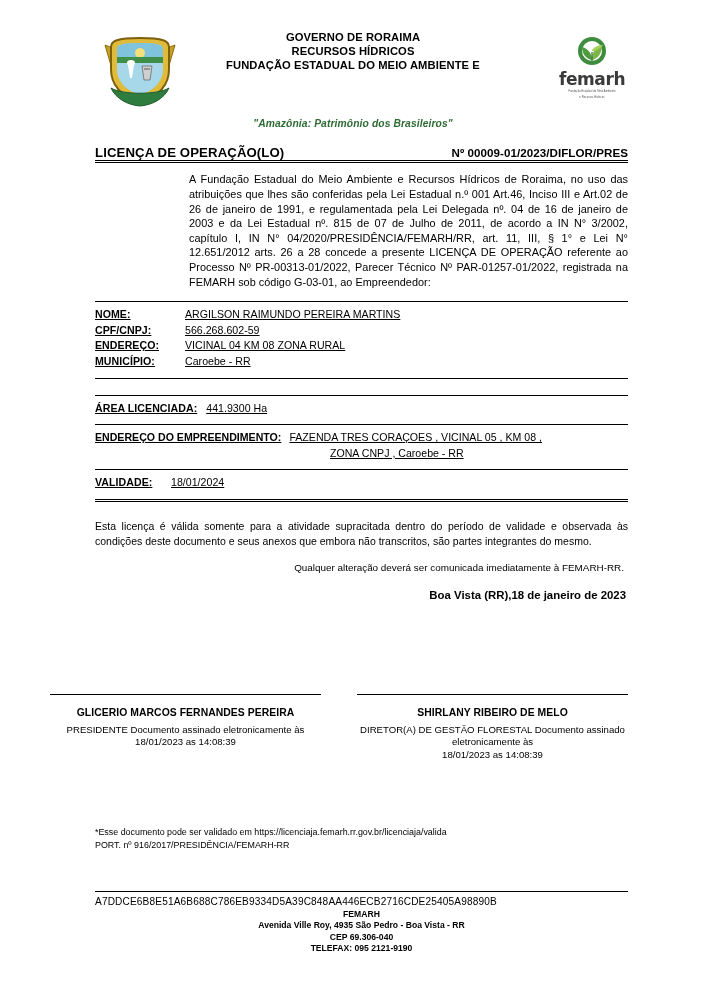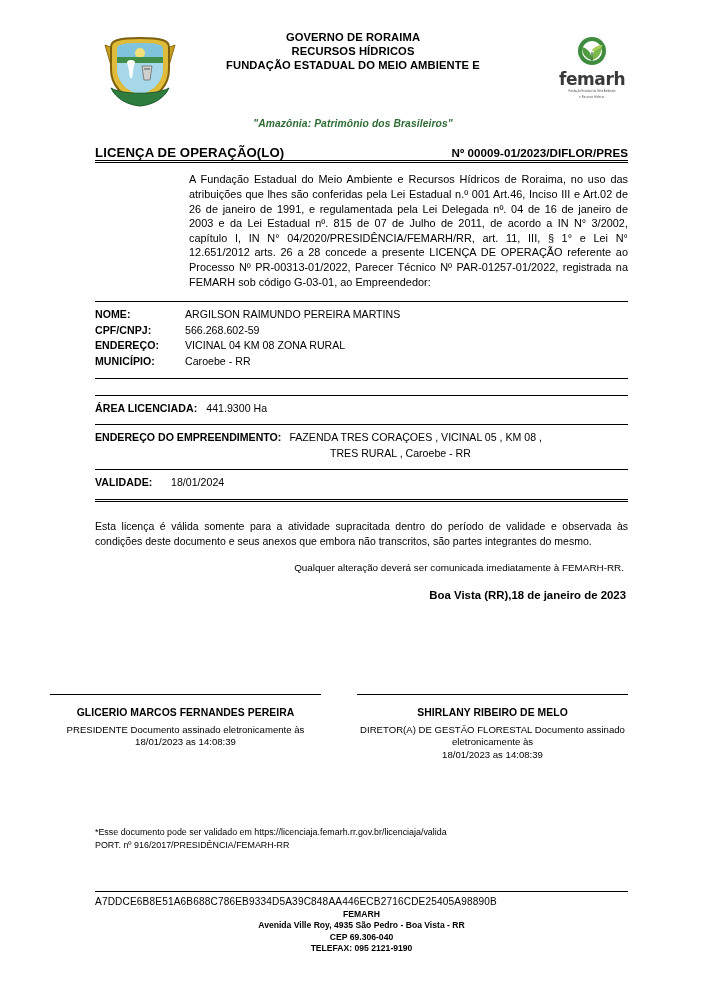--- a/index.html
+++ b/index.html
@@ -116,21 +116,21 @@
     padding: 0 78px 0 189px;
     margin-top: 9px;
     font-size: 10.9px;
     line-height: 14.6px;
     text-align: justify;
     text-justify: inter-word;
     letter-spacing: 0.02px;
   }
 
   
-  .block { padding: 0 106px 0 95px; }
+  .block { padding: 0 106px 0 95px; text-decoration: underline; }
   .datarow {
     display: flex;
     align-items: baseline;
     font-size: 10.6px;
     line-height: 15.6px;
   }
   .datarow .lbl {
     font-weight: bold;
     flex: 0 0 auto;
     letter-spacing: 0.05px;
@@ -343,21 +343,21 @@
   <div class="sec-gap-sm"></div>
 
   <div class="rule-wrap">
     <div class="rule-single"></div>
   </div>
   <div class="block" style="padding-top:5px;">
     <div class="emp-row">
       <div class="lbl">ENDEREÇO DO EMPREENDIMENTO:</div>
       <div class="val">FAZENDA TRES CORAÇOES  , VICINAL 05 , KM 08  ,</div>
     </div>
-    <div class="emp-line2">TRES RURAL  , Caroebe - RR</div>
+    <div class="emp-line2">ZONA CNPJ  , Caroebe - RR</div>
   </div>
 
   <div class="sec-gap-sm"></div>
 
   <div class="rule-wrap">
     <div class="rule-single"></div>
   </div>
   <div class="block" style="padding-top:5px;">
     <div class="datarow w-val">
       <div class="lbl">VALIDADE:</div>

